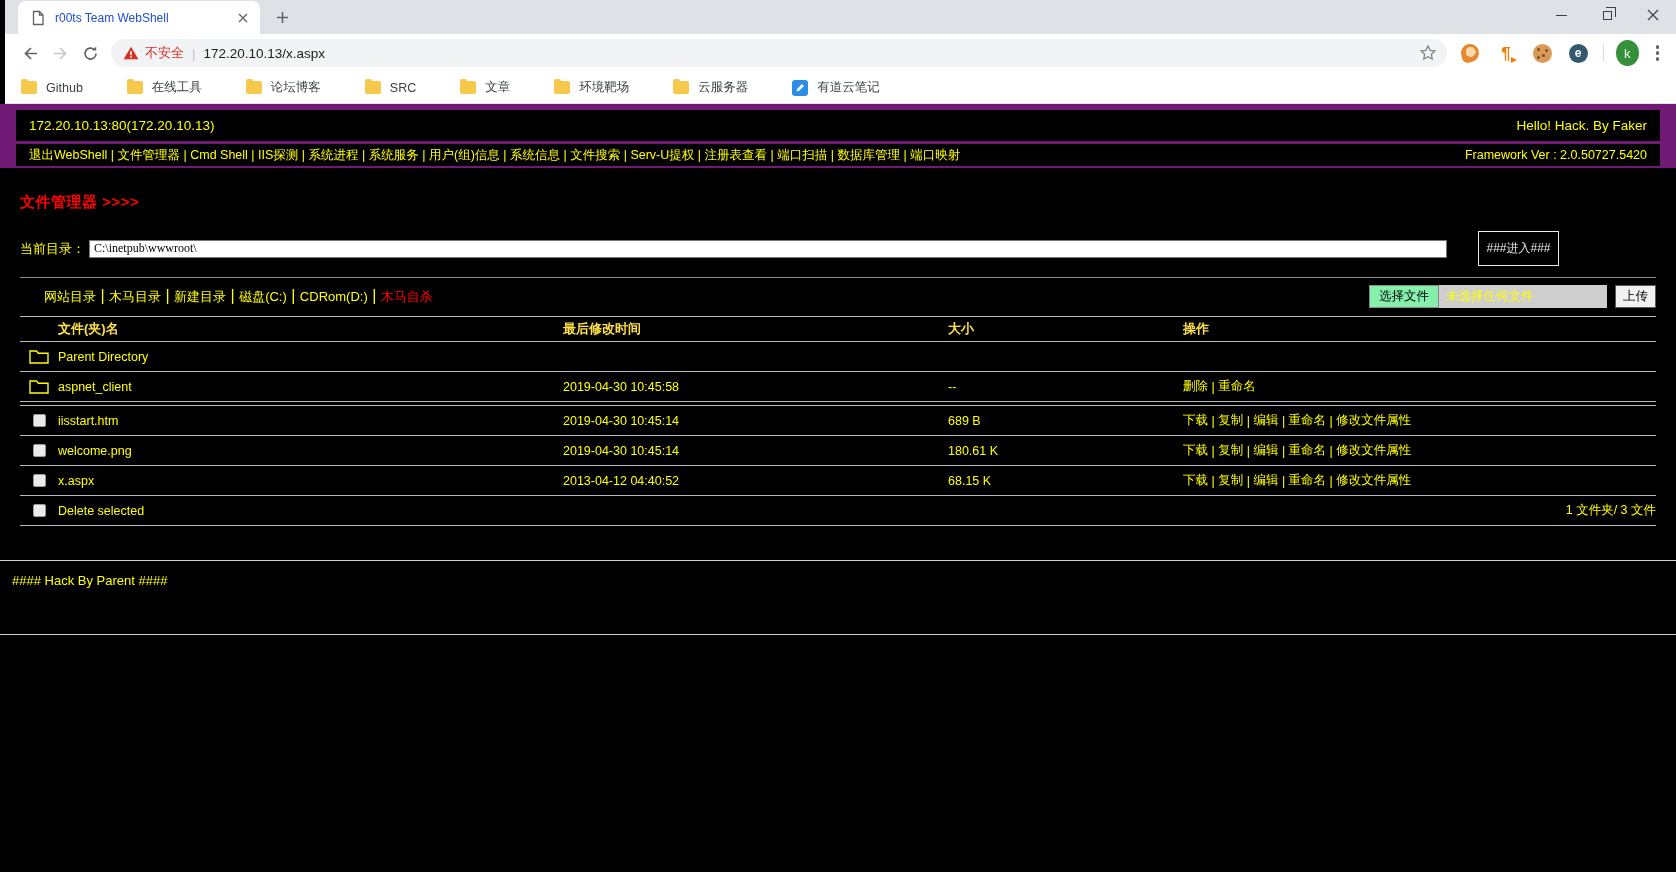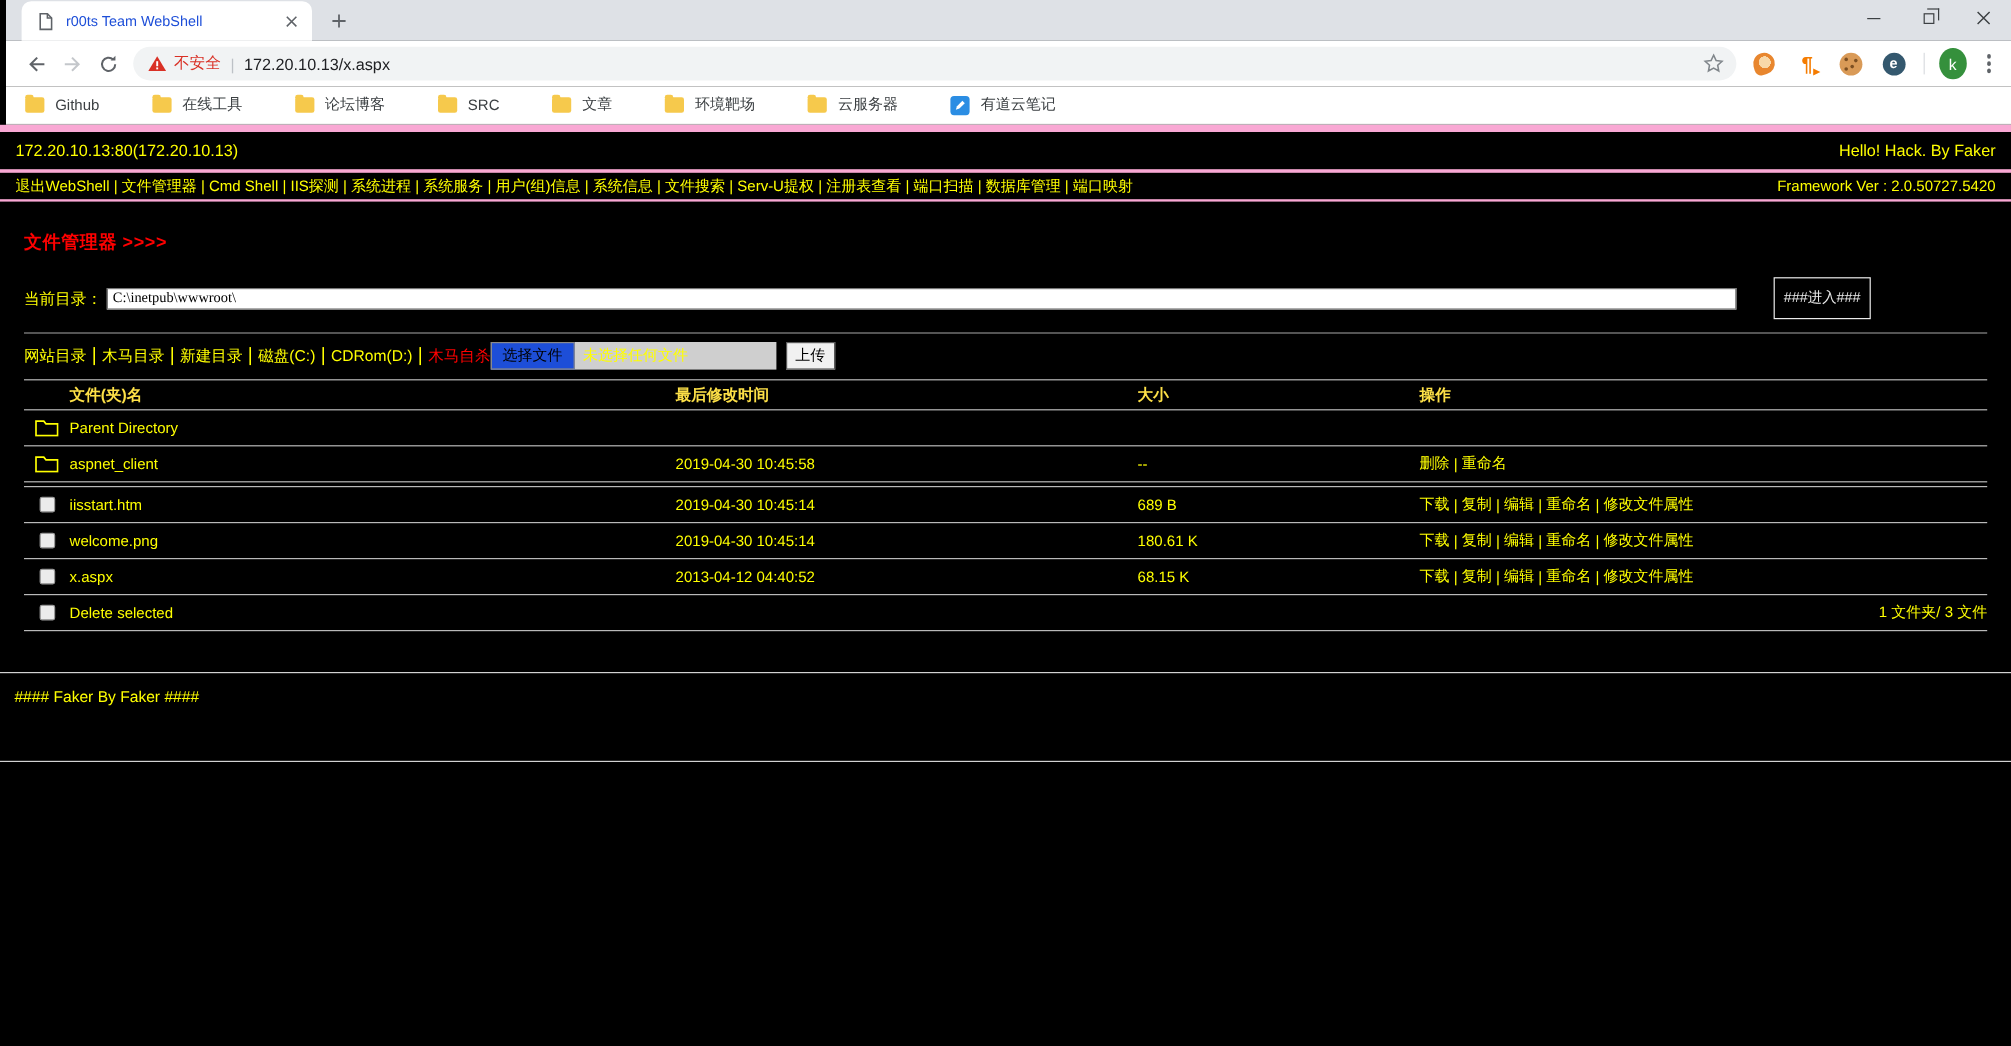--- a/index.html
+++ b/index.html
@@ -58,41 +58,41 @@
   .dotsbtn i { width:3.5px; height:3.5px; border-radius:50%; background:#5f6368; }
 
   .bookmarksbar { height:32px; background:#fff; border-bottom:1px solid #e3e3e3; display:flex; align-items:center; padding-left:16px; gap:44px; }
   .bm-item { display:flex; align-items:center; gap:9px; font-size:12.5px; color:#3c4043; white-space:nowrap; }
   .bm-folder { width:16px; height:13px; border-radius:2px; background:#f6c94c; position:relative; }
   .bm-folder::before { content:""; position:absolute; top:-2px; left:0; width:7px; height:3px; border-radius:2px 2px 0 0; background:#f6c94c; }
   .bm-youdao { width:16px; height:16px; border-radius:3px; background:#2b8de3; display:flex; align-items:center; justify-content:center; }
 
   
   .page { background:#000; }
-  .topbars { background:#f9a8d4; padding:6px 0 2px; display:flex; flex-direction:column; gap:3px; }
+  .topbars { background:#701a75; padding:6px 16px 2px; display:flex; flex-direction:column; gap:3px; }
   .bar { background:#000; color:#ffff00; display:flex; justify-content:space-between; align-items:center; padding:0 13px; }
   .hostbar { height:31px; font-size:13.5px; }
   .menubar { height:22px; font-size:12.5px; }
   .mlink, .sep { color:#ffff00; text-decoration:none; }
   .sep { white-space:pre; }
 
   .content { padding:0 20px; }
   .fm-title { color:#ff0000; font-weight:bold; font-size:15px; margin:25px 0 19px; letter-spacing:0.5px; }
   .dir-row { display:flex; align-items:center; }
   .dir-label { color:#ffff00; font-size:13px; width:69px; flex:none; }
   .dir-input { width:1358px; height:18px; background:#fff; border:1px solid #777; color:#000; font-size:12px; padding:1px 4px; font-family:Liberation Serif, serif; }
   .enter-btn { margin-left:31px; width:81px; height:35px; background:#000; border:1px solid #ececec; color:#ececec; font-size:12px; font-family:"Liberation Sans",sans-serif; }
   .hr-dark { border:0; border-top:1px solid #8c8c8c; margin:11px 0 0; }
 
-  .links-row { display:flex; align-items:center; height:37px; }
+  .links-row { display:flex; justify-content:space-between; align-items:center; height:37px;margin-left:24px; }
   .dlink { color:#ffff00; font-size:13px; text-decoration:none; }
   .dlink.danger { color:#ff0000; }
   .upload { display:flex; align-items:center; }
   .file-input { display:flex; align-items:center; background:#cfcfcf; height:23px; width:238px; }
-  .choose-btn { height:23px; background:#1d4ed8; border:1px solid #8a8a8a; color:#000; font-size:12.5px; padding:0 9px; font-family:"Liberation Sans",sans-serif; }
+  .choose-btn { height:23px; background:#86efac; border:1px solid #8a8a8a; color:#000; font-size:12.5px; padding:0 9px; font-family:"Liberation Sans",sans-serif; }
   .file-status { color:#ffff00; font-size:12.5px; padding-left:7px; white-space:nowrap; }
   .upload-btn { margin-left:8px; height:23px; background:#f1f1f1; border:1px solid #5a5a5a; color:#000; font-size:12.5px; padding:0 7px; font-family:"Liberation Sans",sans-serif; }
 
   .ftable { margin-top:1px; }
   .thead { display:flex; align-items:center; height:26px; border-top:1px solid #b9b9b9; border-bottom:1px solid #b9b9b9; color:#fde047; font-weight:bold; font-size:13px; }
   .trow { display:flex; align-items:center; height:30px; border-bottom:1px solid #b9b9b9; color:#ffff00; font-size:12.5px; }
   .tdivider { height:4px; border-bottom:1px solid #b9b9b9; }
   .col-check { width:38px; flex:none; display:flex; justify-content:center; align-items:center; }
   .col-name { width:505px; flex:none; }
   .col-mtime { width:385px; flex:none; }
@@ -379,16 +379,16 @@
           <span class="col-check">
               <input type="checkbox" class="rowcheck" style="">
             </span>
           <span class="col-name"><a class="flink">Delete selected</a></span>
           <span class="summary">1 文件夹/ 3 文件</span>
         </div>
       </div>
     </div>
 
     <hr class="hr-light">
-    <div class="page-footer">#### Faker By Faker ####</div>
+    <div class="page-footer">#### Hack By Parent ####</div>
     <hr class="hr-light">
   </div>
 </div>
 
 </body></html>

